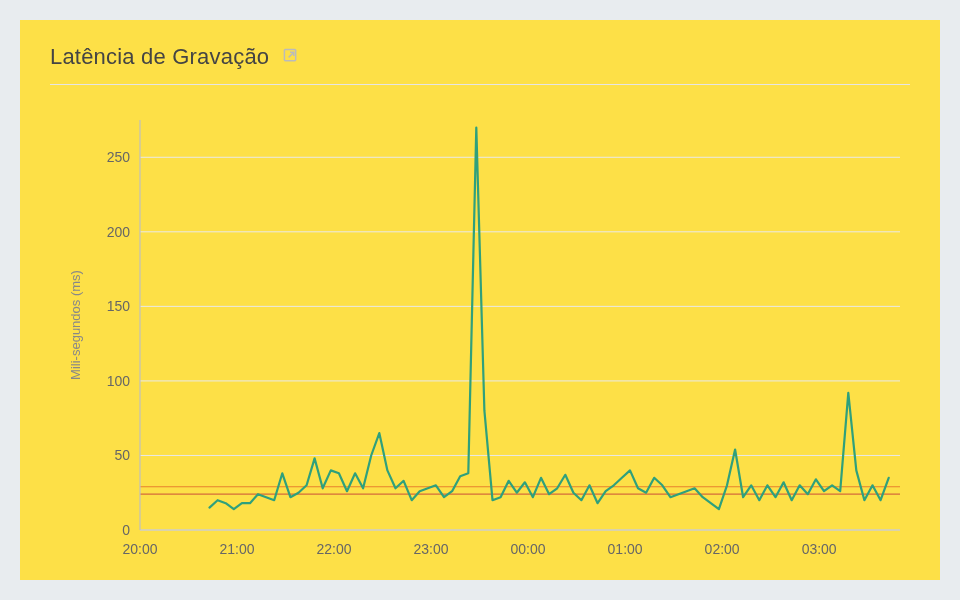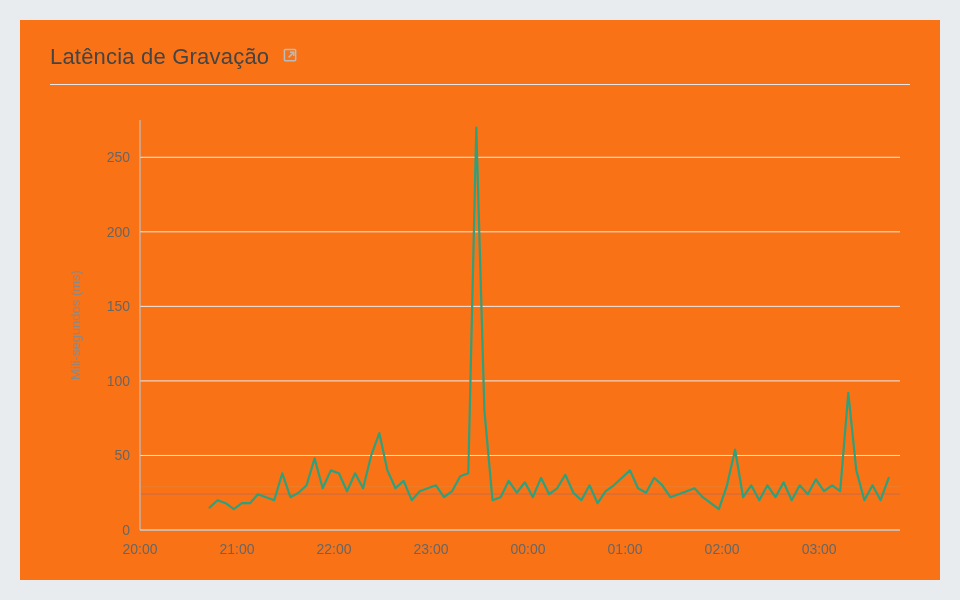--- a/index.html
+++ b/index.html
@@ -10,21 +10,21 @@
     background: #e8ecef;
     font-family: -apple-system, BlinkMacSystemFont, "Segoe UI", Helvetica, Arial, sans-serif;
     color: #333;
   }
   .card {
     position: absolute;
     left: 20px;
     top: 20px;
     width: 920px;
     height: 560px;
-    background: #f97316;
+    background: #fde047;
     box-sizing: border-box;
     padding: 24px 30px 20px 30px;
   }
   .card-header {
     display: flex;
     align-items: center;
     gap: 14px;
     padding-bottom: 14px;
     border-bottom: 1px solid #e5e5e5;
   }

